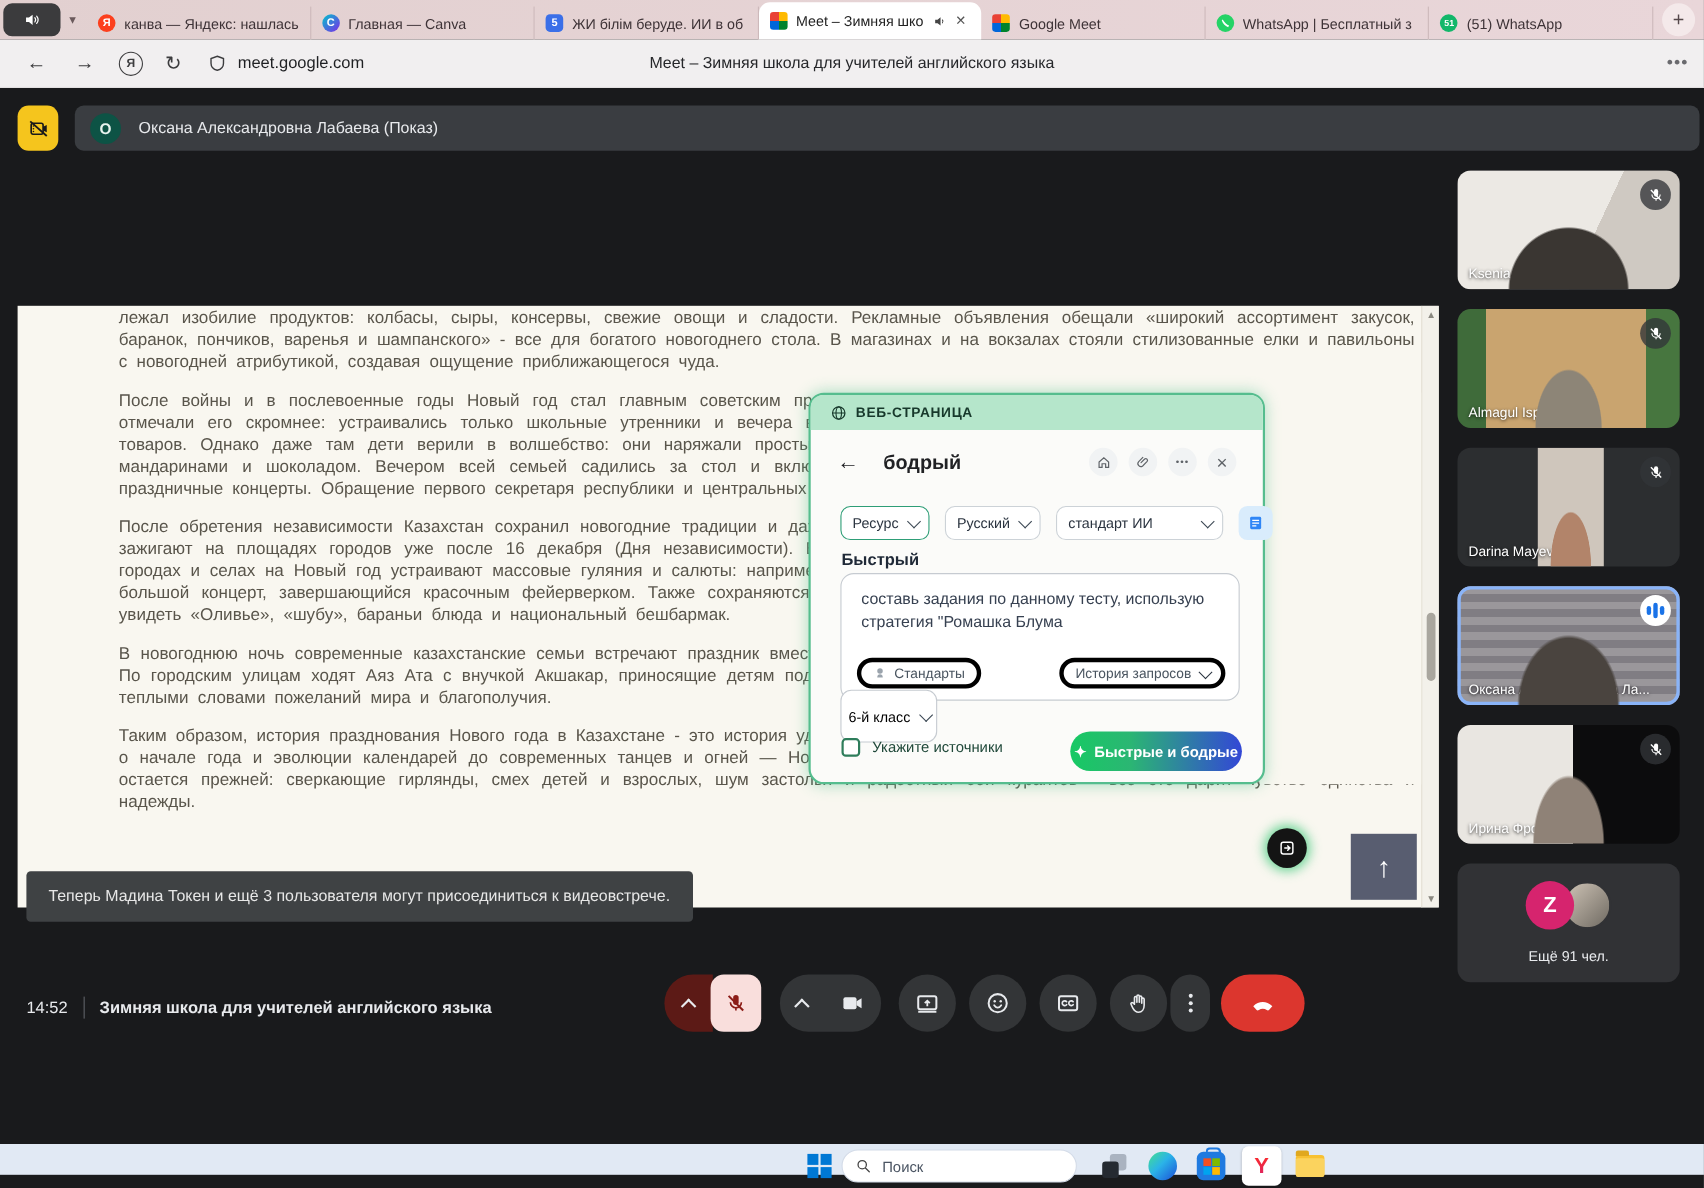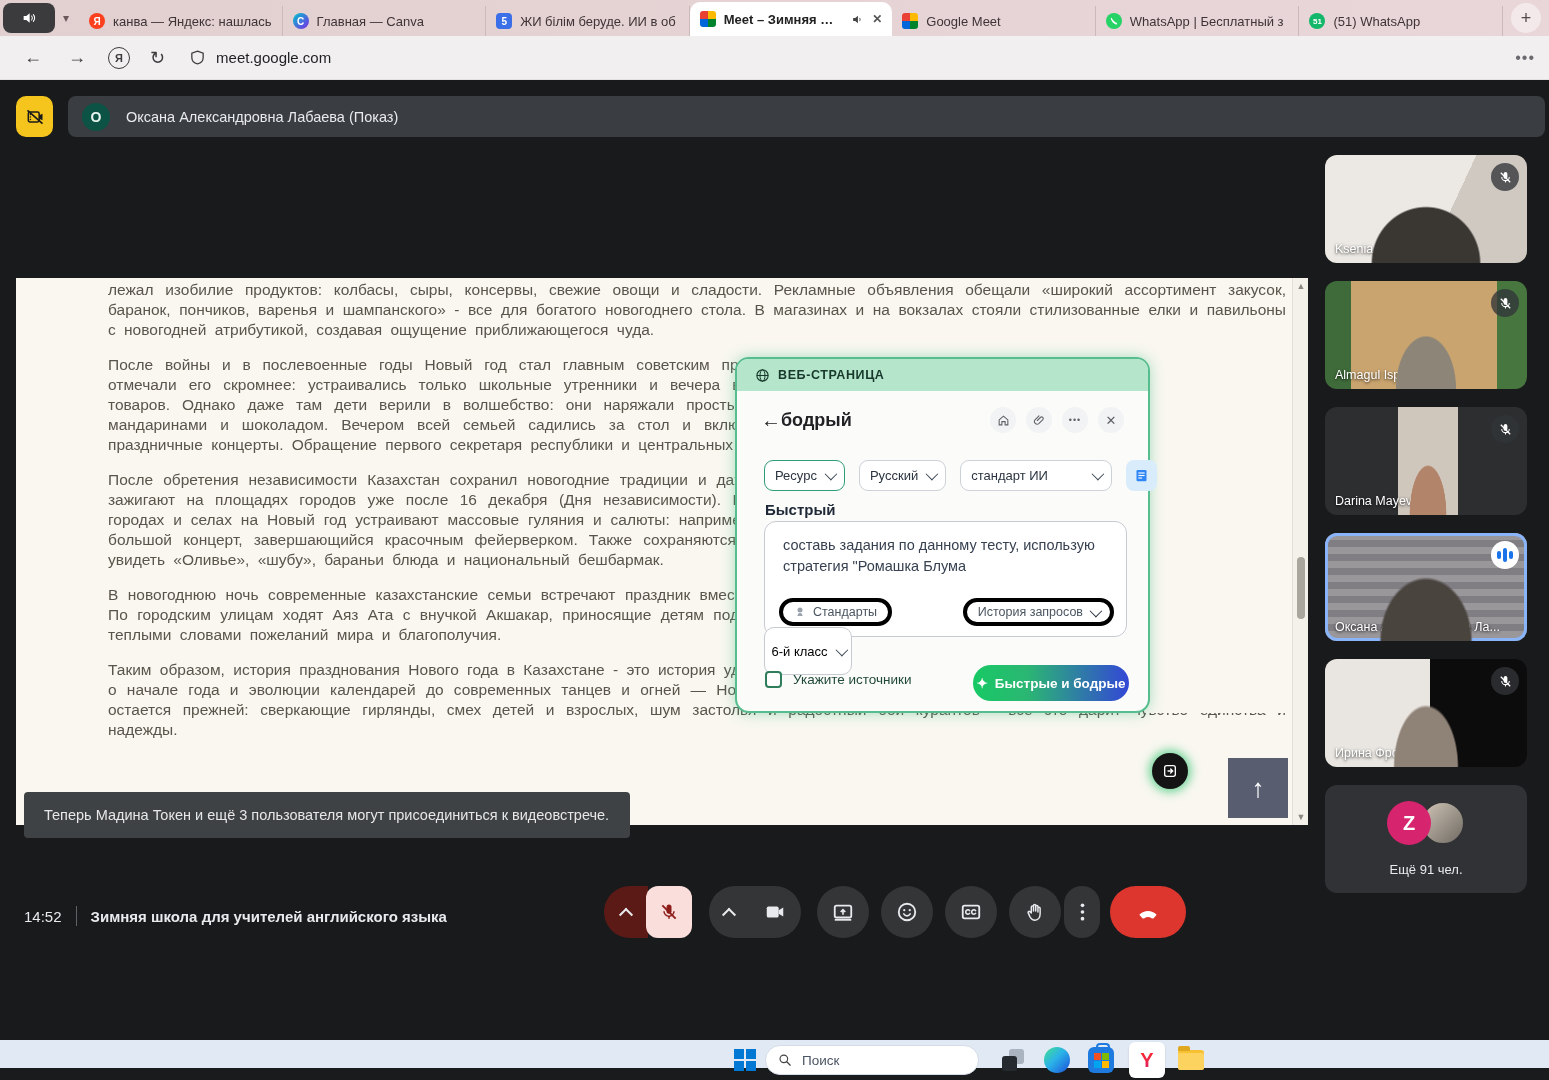--- a/index.html
+++ b/index.html
@@ -10,21 +10,21 @@
   
   .tabbar { left:0; top:0; width:1549px; height:36px;
     background:linear-gradient(90deg,#e2d0d0,#e9d6d9); display:flex; align-items:center; }
   .mutebtn { margin-left:3px; width:52px; height:30px; background:#3b3b3d; border-radius:8px;
     display:flex; align-items:center; justify-content:center; flex:0 0 auto; }
   .tab-chev { color:#6b5a5c; font-size:12px; margin:0 10px 0 8px; flex:0 0 auto; }
   .tabs { display:flex; flex:1 1 auto; height:36px; align-items:flex-end; min-width:0; }
   .tab { display:flex; align-items:center; gap:8px; height:30px; padding:0 10px; min-width:0;
     flex:1 1 0; font-size:13px; color:#3e3337; border-right:1px solid #cdb9bb; }
   .tab span.lbl { white-space:nowrap; overflow:hidden; text-overflow:ellipsis; }
-  .tab.active { background:#fff; border-radius:10px 10px 0 0; height:34px; border-right:none; color:#222;font-weight:bold; }
+  .tab.active { background:#fff; border-radius:10px 10px 0 0; height:34px; border-right:none; color:#222; }
   .favicon { width:16px; height:16px; border-radius:50%; flex:0 0 auto; display:flex; align-items:center;
     justify-content:center; font-size:10px; font-weight:bold; color:#fff; }
   .fav-yandex { background:#fc3f1d; }
   .fav-canva { background:linear-gradient(135deg,#00c4cc,#7d2ae8); }
   .fav-slides { background:#3a6fe8; border-radius:4px; }
   .fav-meet { border-radius:3px; background:conic-gradient(#ffba00 0 25%, #00832d 0 50%, #0066da 0 75%, #e94235 0 100%); }
   .fav-wa { background:#25d366; }
   .fav-wabadge { background:#12b76a; font-size:8px; }
   .newtab { flex:0 0 auto; width:30px; height:30px; border-radius:50%; background:#f4e9ea; color:#55484b;
     display:flex; align-items:center; justify-content:center; font-size:18px; margin:0 8px; }
@@ -60,21 +60,21 @@
 
   
   .cover { left:1145px; top:357px; width:147px; height:356px; background:#f9f7f0; }
   .popup { left:735px; top:357px; width:415px; height:356px; background:#fbfbf9; border:2px solid #55bd8e;
     border-radius:14px; box-shadow:0 0 14px rgba(70,190,135,.45); }
   .pop-head { height:32px; background:#b5e6cb; border-radius:11px 11px 0 0; display:flex; align-items:center;
     padding-left:18px; gap:8px; }
   .pop-head .t { font-size:12.5px; font-weight:bold; letter-spacing:.6px; color:#17382b; }
   .pop-titlerow { position:absolute; left:0; top:48px; width:100%; display:flex; align-items:center; padding:0 24px; }
   .backarrow { font-size:20px; color:#202124; }
-  .pop-query { font-size:18px; font-weight:bold; color:#202124; }
+  .pop-query { font-size:18px; font-weight:bold; color:#202124; margin-left:22px; }
   .pop-icos { margin-left:auto; display:flex; align-items:center; gap:10px; }
   .pop-ico { width:26px; height:26px; border-radius:50%; background:#f1f3f4; color:#5f6368; display:flex;
     align-items:center; justify-content:center; font-size:13px; }
   .pillrow { position:absolute; left:27px; top:101px; display:flex; gap:14px; }
   .pill { height:31px; border:1px solid #ccd2d7; border-radius:9px; background:#fff; display:flex;
     align-items:center; padding:0 10px; gap:8px; font-size:13px; color:#2b3440; }
   .pill.teal { border-color:#2e9e77; }
   .chev { width:9px; height:9px; border-right:1.8px solid #3c4854; border-bottom:1.8px solid #3c4854;
     transform:rotate(45deg) translateY(-2px); }
   .bluebtn { width:31px; height:31px; background:#d9ecfc; border-radius:8px; display:flex; align-items:center; justify-content:center; }
@@ -239,20 +239,21 @@
 
   <div class="abs urlbar">
     <span class="navico">←</span>
     <span class="navico" style="margin-left:26px;">→</span>
     <span class="ycircle">Я</span>
     <span class="navico" style="margin-left:20px;">↻</span>
     <svg width="17" height="19" viewBox="0 0 24 24" style="margin-left:24px;">
         <path d="M12 3l8 3v6c0 5-3.5 8-8 9-4.5-1-8-4-8-9V6z" fill="none" stroke="#3c3c3e" stroke-width="1.8"></path>
       </svg>
     <span class="url">meet.google.com</span>
+    <span class="pagetitle">Meet – Зимняя школа для учителей английского языка</span>
     <span class="urldots">•••</span>
   </div>
 
   <div class="abs meet"></div>
 
   <div class="abs warnbtn" style="top:96px;">
     <svg width="20" height="20" viewBox="0 0 24 24">
       <rect x="4" y="6" width="13" height="12" rx="2" fill="none" stroke="#1a1a1a" stroke-width="1.8"></rect>
       <path d="M17 10l4-2v8l-4-2z" fill="#1a1a1a"></path>
       <line x1="3" y1="4" x2="21" y2="20" stroke="#1a1a1a" stroke-width="2"></line>

